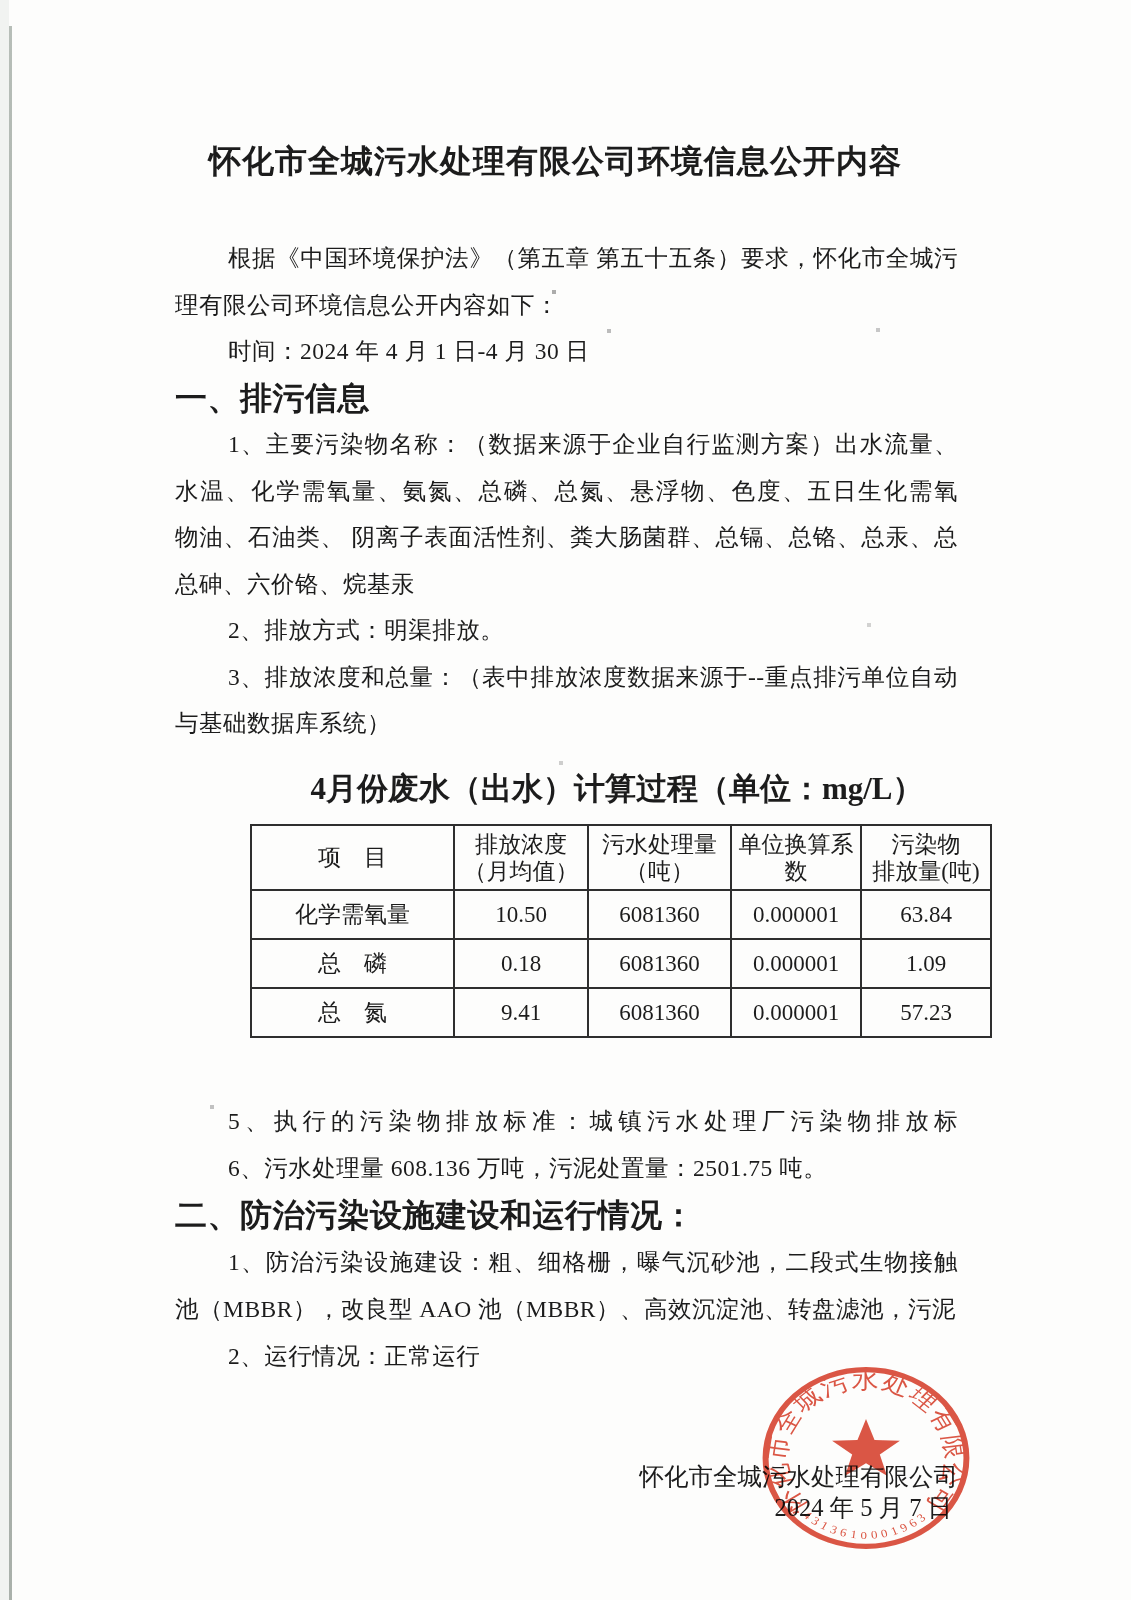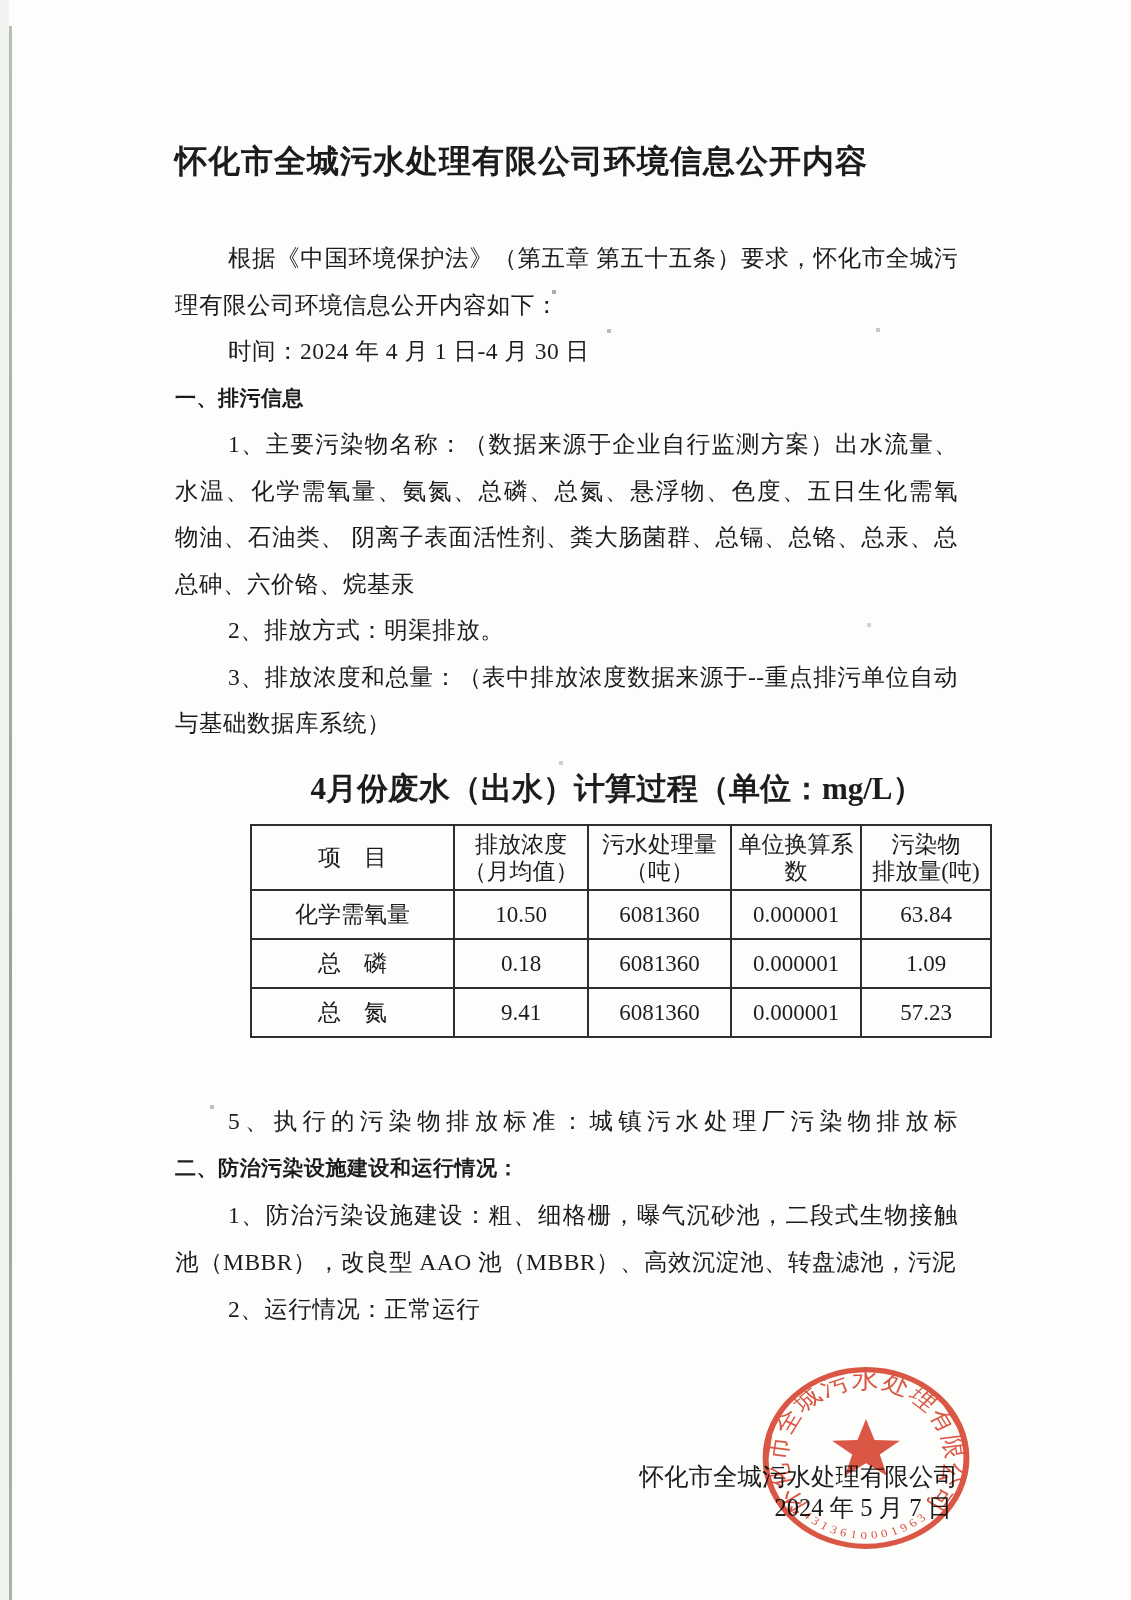--- a/index.html
+++ b/index.html
@@ -9,30 +9,30 @@
   .edge-strip{position:absolute;left:0;top:0;bottom:0;width:9px;background:#f1f3f1;}
   .edge-line{position:absolute;left:9px;top:26px;bottom:0;width:3px;
              background:linear-gradient(#b7beb8 0%,#9aa29c 60%,#aab1ab 100%);}
   .specks{position:absolute;left:0;top:0;width:2px;height:2px;background:transparent;
           box-shadow:553px 291px 0 1px rgba(40,40,40,.38),
                      608px 330px 0 1px rgba(40,40,40,.30),
                      877px 329px 0 1px rgba(40,40,40,.25),
                      560px 762px 0 1px rgba(40,40,40,.22),
                      211px 1106px 0 1px rgba(40,40,40,.28),
                      868px 624px 0 1px rgba(40,40,40,.20);}
-  .title{position:absolute;left:175px;width:783px;top:140px;line-height:42px;
-         font-size:32px;font-weight:bold;text-align:left;letter-spacing:1px;}
+  .title{position:absolute;left:164px;width:783px;top:140px;line-height:42px;
+         font-size:32px;font-weight:bold;text-align:center;letter-spacing:1px;}
   .body-block{position:absolute;left:175px;width:783px;font-size:23.5px;letter-spacing:.5px;}
   .block-a{top:235px;}
   .block-b{top:1098px;}
   .block-a .line{height:46.5px;line-height:46.5px;overflow:hidden;}
   .block-b .line{height:47px;line-height:47px;overflow:hidden;}
   .line.ind{padding-left:53px;}
   .line.just{text-align:justify;text-align-last:justify;text-justify:inter-ideograph;}
-  .line.hd{font-weight:bold;font-size:21px;}
+  .line.hd{font-weight:bold;font-size:32px;}
   .table-title{position:absolute;left:247px;width:740px;top:771px;font-size:31px;
                font-weight:bold;text-align:center;line-height:36px;}
   table.emis{position:absolute;left:250px;top:824px;width:740px;border-collapse:collapse;
              table-layout:fixed;font-size:23px;}
   table.emis th,table.emis td{border:2px solid #2e2e2e;text-align:center;vertical-align:middle;
              padding:0;font-weight:normal;}
   table.emis th{height:63px;line-height:27px;}
   table.emis td{height:47px;}
   col.c1{width:203px;}col.c2{width:134px;}col.c3{width:143px;}col.c4{width:130px;}col.c5{width:130px;}
   .sign{position:absolute;right:173px;top:1461px;text-align:right;font-size:24.5px;line-height:31px;}
@@ -119,20 +119,21 @@
           <td>9.41</td>
           <td>6081360</td>
           <td>0.000001</td>
           <td>57.23</td>
         </tr>
       </tbody>
   </table>
 
   <div class="body-block block-b">
       <div class="line ind just">5、执行的污染物排放标准：城镇污水处理厂污染物排放标（GB18918-2002）</div>
+      <div class="line ind">6、污水处理量 608.136 万吨，污泥处置量：2501.75 吨。</div>
       <div class="line hd">二、防治污染设施建设和运行情况：</div>
       <div class="line ind just">1、防治污染设施建设：粗、细格栅，曝气沉砂池，二段式生物接触氧化</div>
       <div class="line ">池（MBBR），改良型 AAO 池（MBBR）、高效沉淀池、转盘滤池，污泥脱水系统等。</div>
       <div class="line ind">2、运行情况：正常运行</div>
     </div>
 
   <div class="sign">
     <div>怀化市全城污水处理有限公司</div>
     <div class="date">2024 年 5 月 7 日</div>
   </div>

